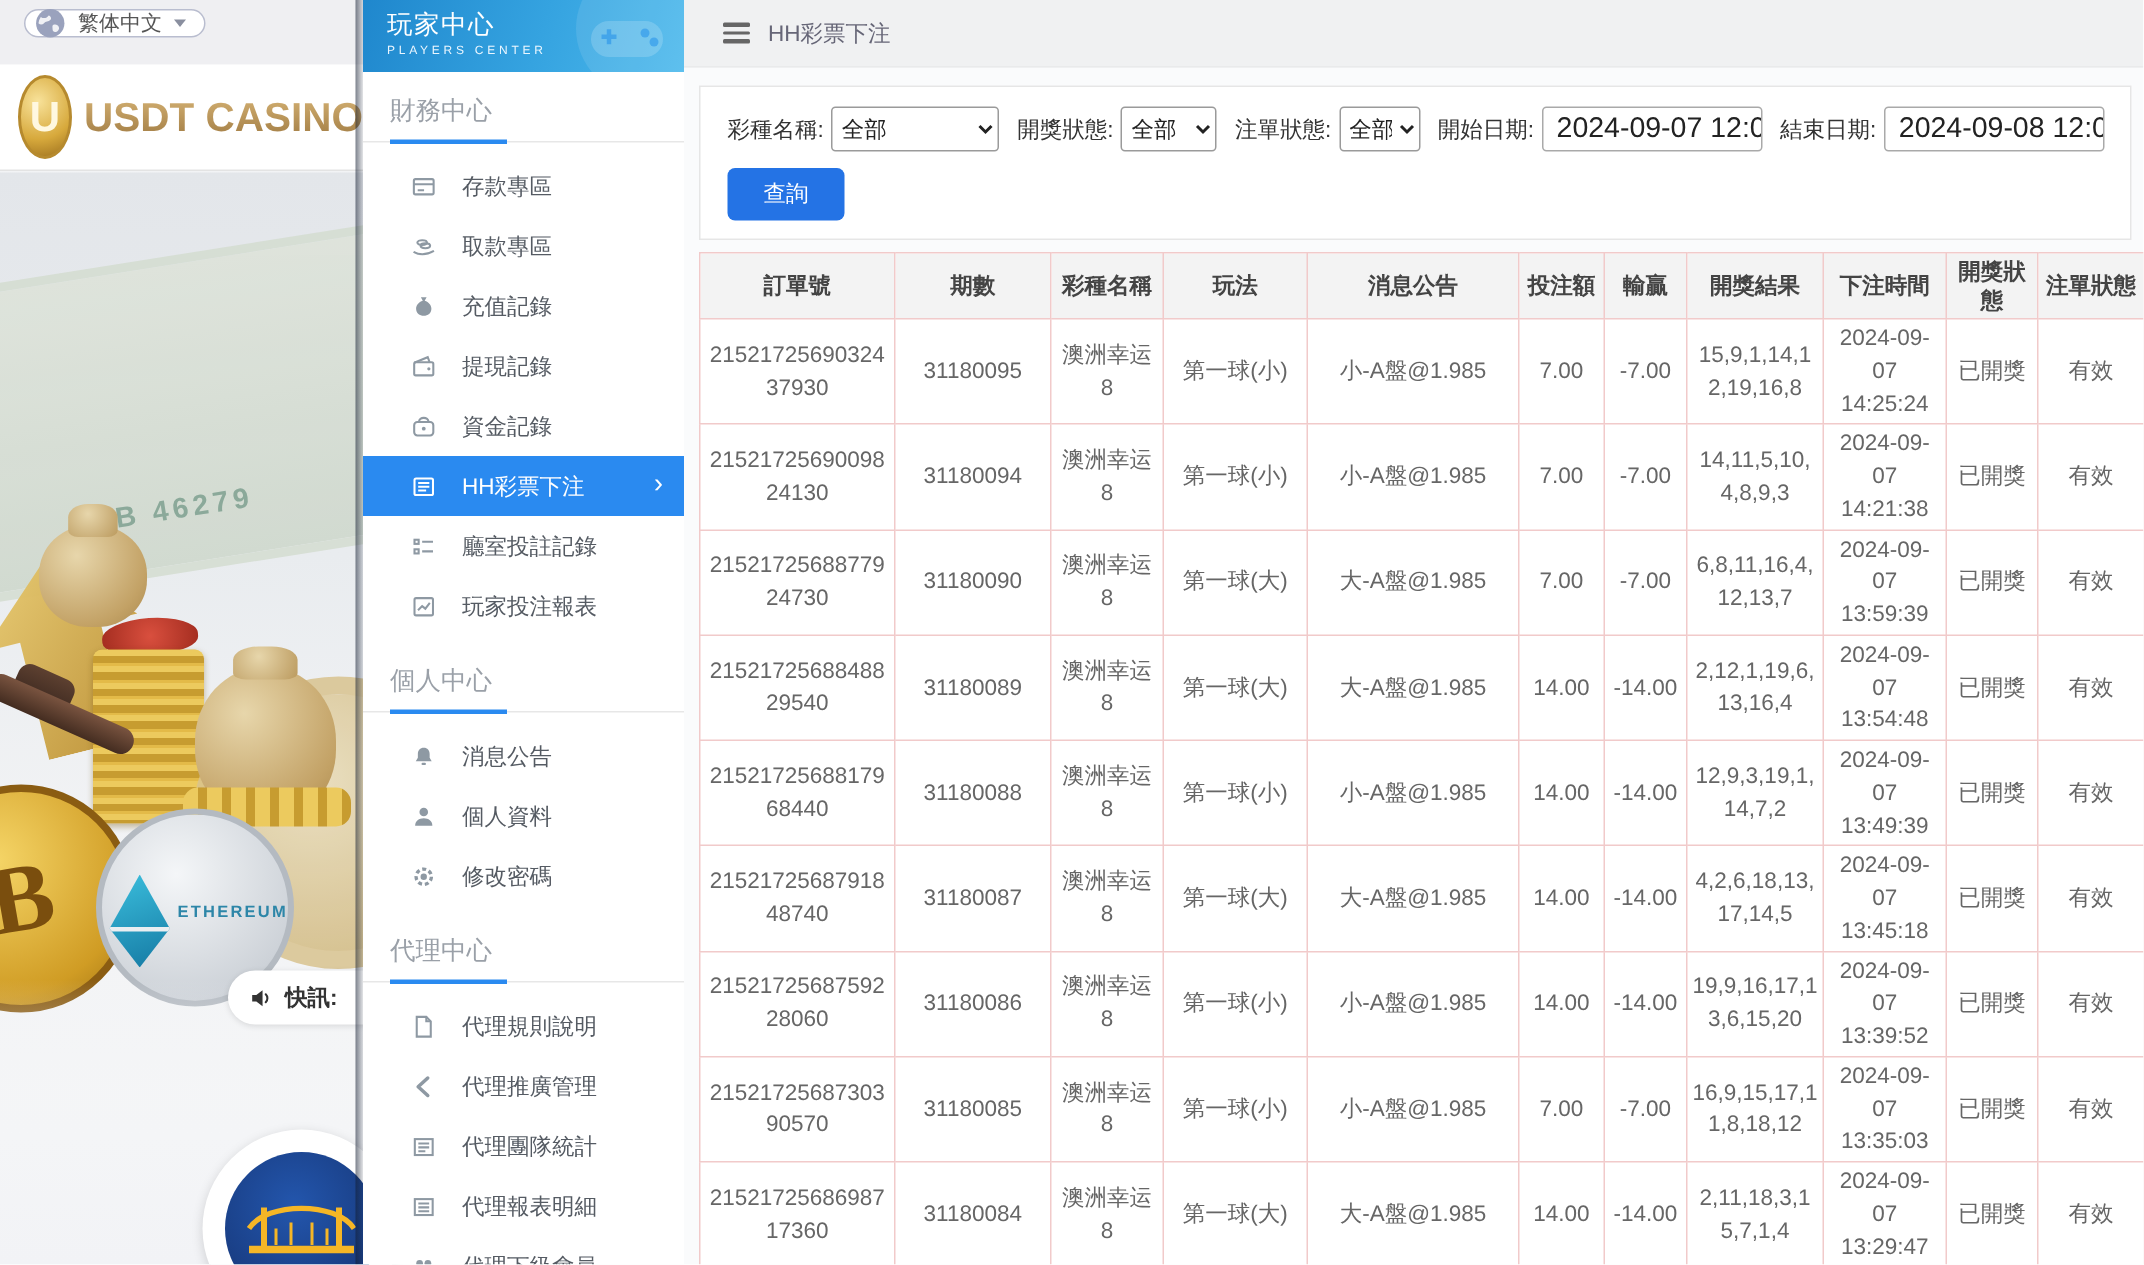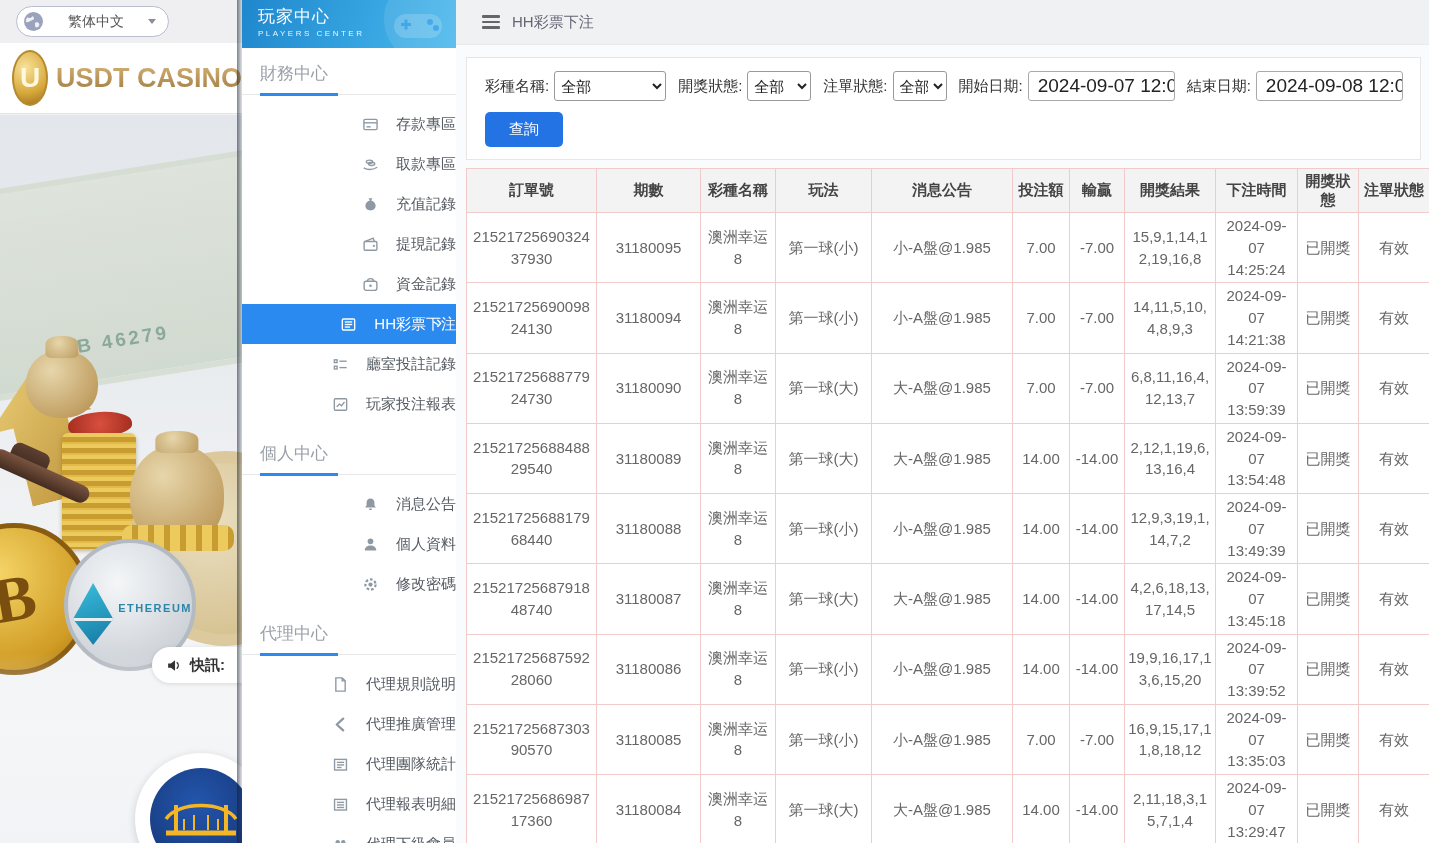--- a/index.html
+++ b/index.html
@@ -3,22 +3,22 @@
 <meta charset="utf-8">
 <style>
   * { margin:0; padding:0; box-sizing:border-box; }
   html,body { background:#fff; }
   body { font-family:"Liberation Sans","DejaVu Sans",sans-serif; }
   .page { position:relative; width:1429px; height:843px; overflow:hidden; background:#fafbfc; }
 
   
   .left-zone { position:absolute; left:0; top:0; width:242px; height:843px; background:#f2f3f5; }
   .lang-bar { position:absolute; left:0; top:0; width:242px; height:43px; background:#efeff2; }
-  .lang-pill { position:absolute; left:16px; top:6px; height:31px; padding:0 12px 0 6px; background:#fff;
-    border:1px solid #b9bdcf; border-radius:16px; display:flex; align-items:center; gap:24px; cursor:pointer; }
+  .lang-pill { position:absolute; left:16px; top:6px; height:19px; padding:0 12px 0 6px; background:#fff;
+    border:1px solid #b9bdcf; border-radius:16px; display:flex; align-items:center; gap:8px; cursor:pointer; }
   .globe { width:21px; height:21px; }
   .lang-txt { font-size:14px; color:#555; }
   .lang-caret { width:0; height:0; border-left:4px solid transparent; border-right:4px solid transparent; border-top:5px solid #8a8f9f; }
   .logo-band { position:absolute; left:0; top:43px; width:242px; height:71px; background:#fff; border-bottom:1px solid #e3e3e3; display:flex; align-items:center; }
   .logo-coin { width:56px; height:56px; margin-left:12px; border-radius:50%;
     background:radial-gradient(circle at 35% 30%, #f8e29a, #d7a93c 60%, #9c6f1d); border:2px solid #b68a2e;
     display:flex; align-items:center; justify-content:center; color:#fff8e0; font-weight:bold; font-size:28px; }
   .logo-text { margin-left:8px; font-size:27px; font-weight:bold; letter-spacing:0;
     background:linear-gradient(180deg,#d5b274,#9f7a42); -webkit-background-clip:text; background-clip:text; color:transparent; white-space:nowrap; }
 
@@ -74,21 +74,21 @@
   .sidebar { position:absolute; left:242px; top:0; width:214px; height:843px; background:#fff; z-index:3; }
   .sb-head { height:48px; background:linear-gradient(108deg,#1f87cd 0%,#35a3e0 55%,#4cb9ec 100%); position:relative; overflow:hidden; padding:5px 0 0 16px; }
   .sb-head::before { content:""; position:absolute; right:-18px; top:-26px; width:90px; height:90px; border-radius:50%;
     background:rgba(255,255,255,.10); }
   .sb-title { color:#fff; font-size:17px; letter-spacing:1px; }
   .sb-sub { color:#eaf6ff; font-size:8px; letter-spacing:2.5px; margin-top:1px; }
   .gamepad { position:absolute; right:10px; top:6px; opacity:.35; }
   .sec-h { margin:14px 0 0 0; padding:0 0 9px 18px; font-size:17px; color:#9aa0a8; position:relative; border-bottom:1px solid #e7e7e7; }
   .sec-h::after { content:""; position:absolute; left:18px; bottom:-2px; width:78px; height:3px; background:#2a8af0; }
   .menu { padding:9px 0 4px 0; }
-  .mi { height:40px; display:flex; align-items:center; cursor:pointer; position:relative;justify-content:flex-end; }
+  .mi { height:40px; display:flex; align-items:center; cursor:pointer; position:relative; }
   .mi-ic { width:17px; height:17px; margin-left:32px; color:#8e99a3; flex:0 0 auto; display:flex; }
   .mi-ic svg { width:17px; height:17px; }
   .mi-lb { margin-left:17px; font-size:15px; color:#555b63; white-space:nowrap; }
   .mi.active { background:#2a8af0; }
   .mi.active .mi-lb { color:#fff; }
   .mi.active .mi-ic { color:#fff; }
   .mi-chev { position:absolute; right:14px; color:#fff; font-size:18px; line-height:1; top:9px; }
 
   
   .main { position:absolute; left:456px; top:0; width:973px; height:843px; background:#fafbfc; }

